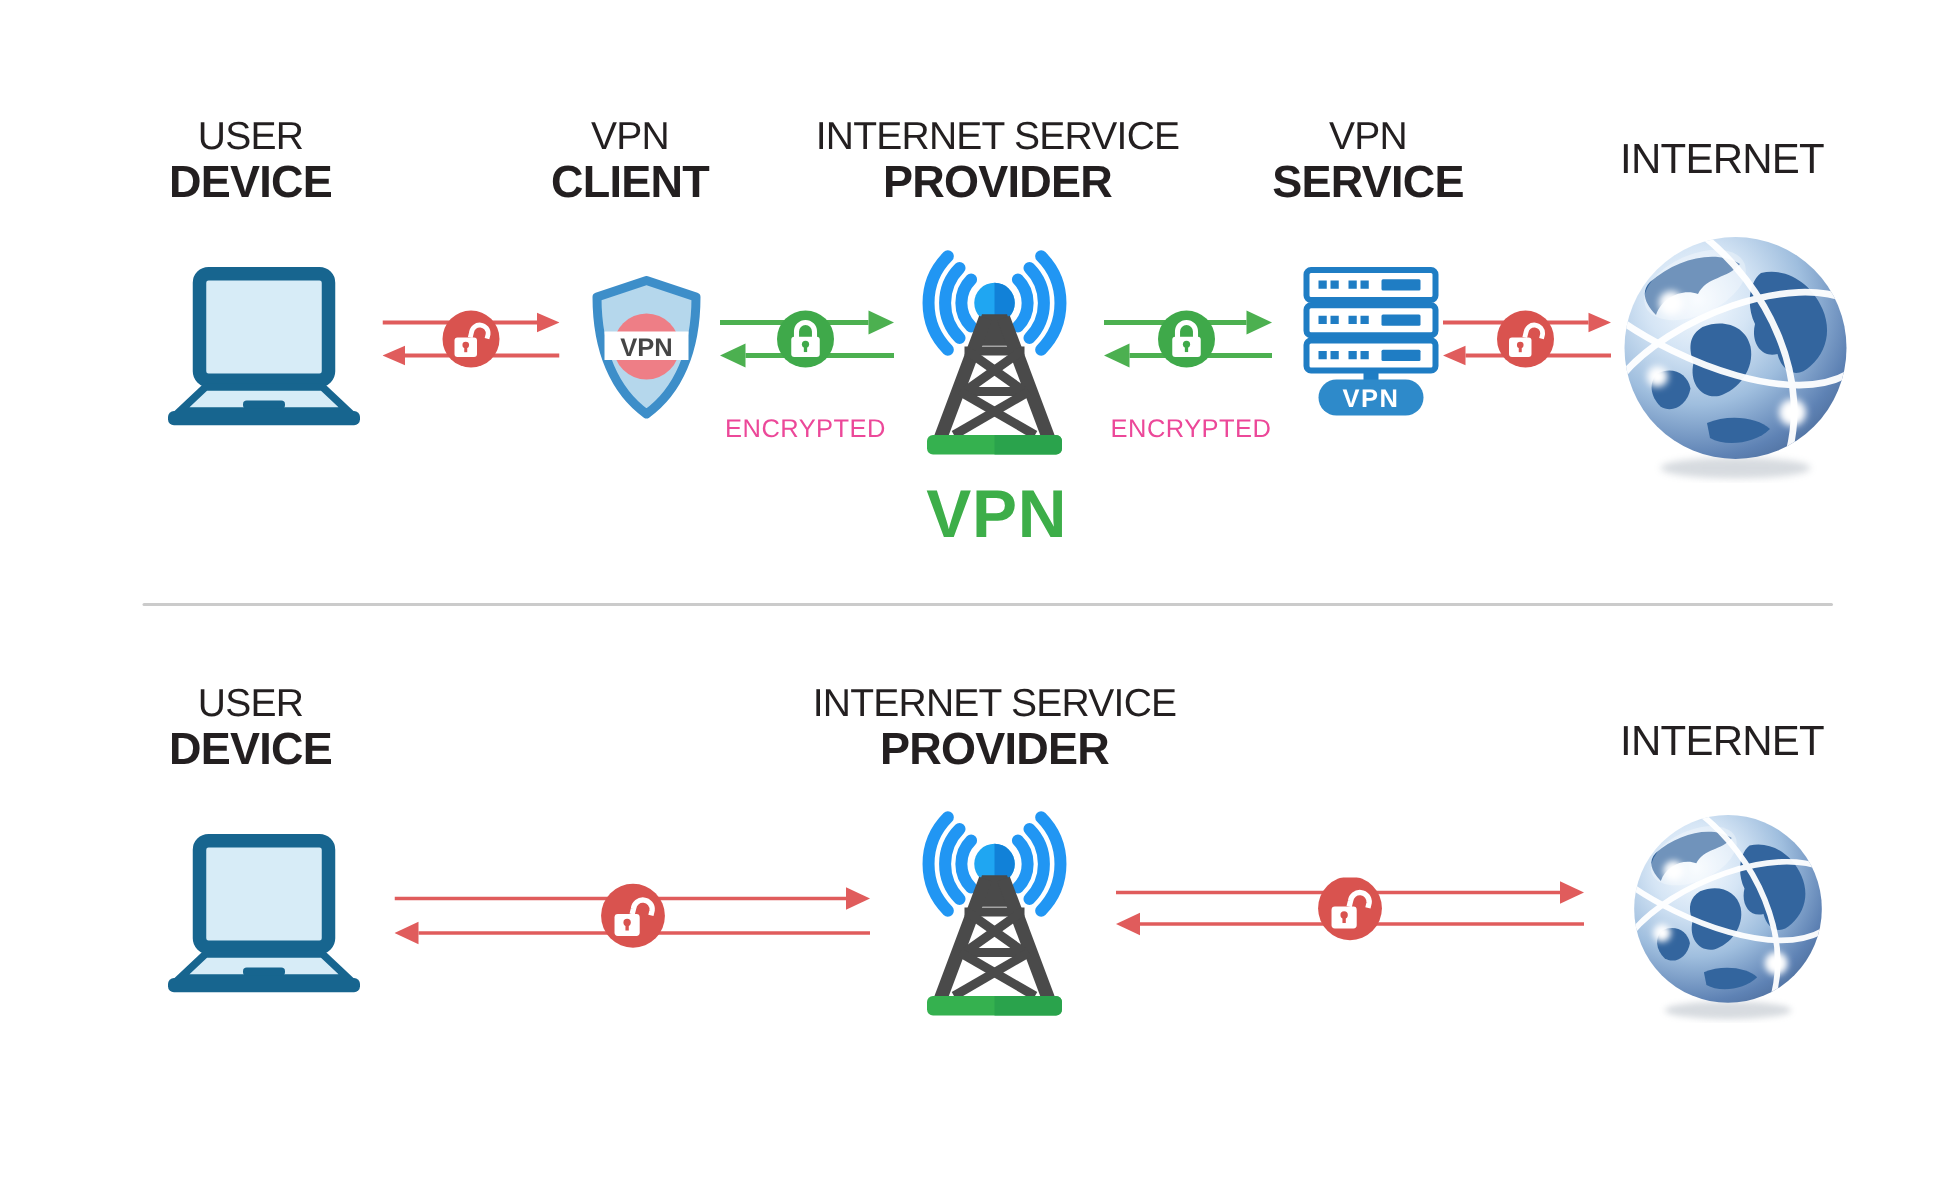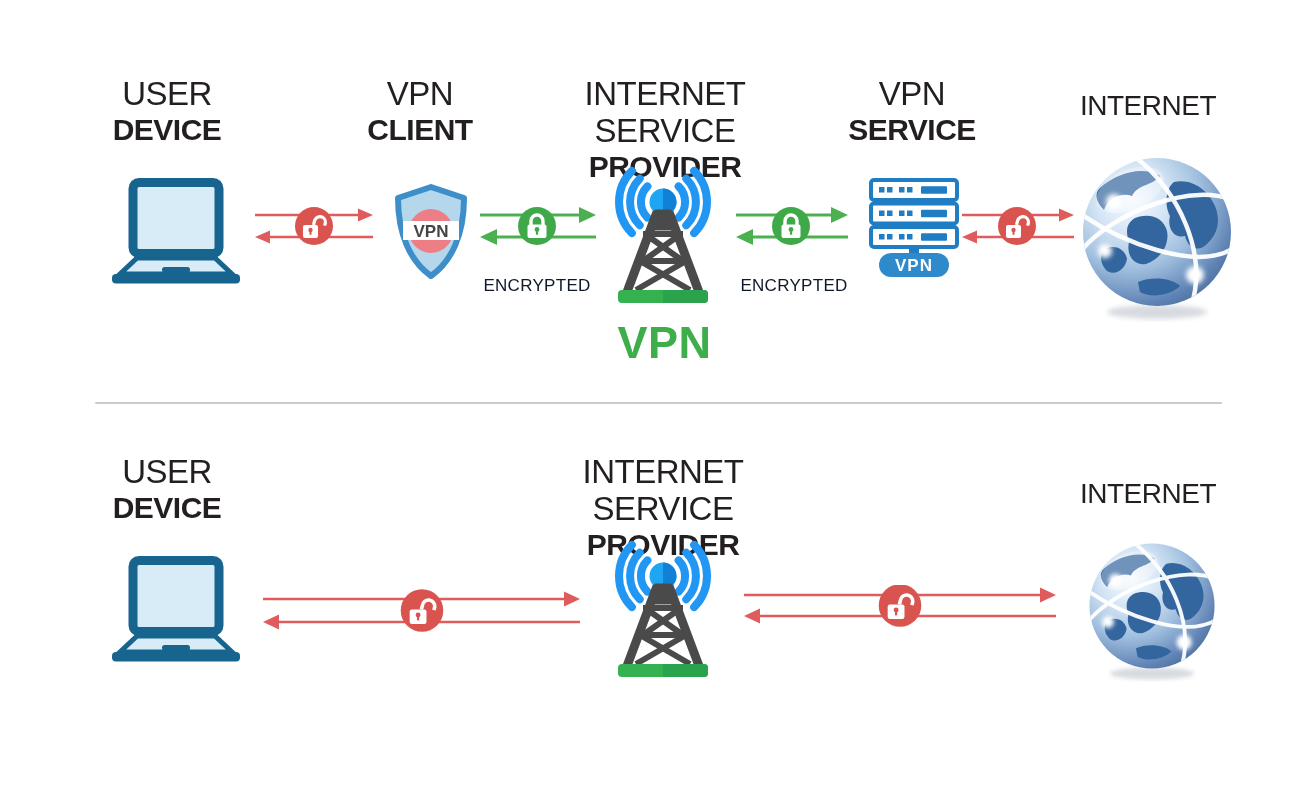--- a/index.html
+++ b/index.html
@@ -1,23 +1,23 @@
 <!DOCTYPE html>
 <html><head>
 <meta charset="utf-8">
 <style>
   html,body{margin:0;padding:0;background:#fff;}
   .canvas{position:relative;width:1297px;height:785px;background:#ffffff;overflow:hidden;
           font-family:"Liberation Sans",sans-serif;}
   .abs{position:absolute;}
   .node-label{text-align:center;color:#231f20;line-height:1.12;}
-  .node-label .l1{font-size:33px;font-weight:400;letter-spacing:-.5px;}
+  .node-label .l1{font-size:26px;font-weight:400;letter-spacing:-.5px;}
   .node-label .l2{font-size:30px;font-weight:700;letter-spacing:-.5px;}
   .single-label{font-size:28px;font-weight:400;color:#231f20;text-align:center;letter-spacing:-.5px;}
-  .encrypted{font-size:17px;color:#0f172a;text-align:center;letter-spacing:.3px;}
+  .encrypted{font-size:17px;color:#ec4899;text-align:center;letter-spacing:.3px;}
   .caption{font-size:45px;font-weight:700;color:#3dae49;text-align:center;line-height:1;letter-spacing:.5px;}
   .divider{background:#cbcbcb;height:2px;border-radius:1px;}
   svg{display:block;}
   .shield-text{font-family:"Liberation Sans",sans-serif;font-size:17px;font-weight:700;fill:#454545;}
   .pill-text{font-family:"Liberation Sans",sans-serif;font-size:17px;font-weight:700;fill:#ffffff;letter-spacing:1px;}
 </style>
 </head>
 <body>
 
 <div class="canvas">

